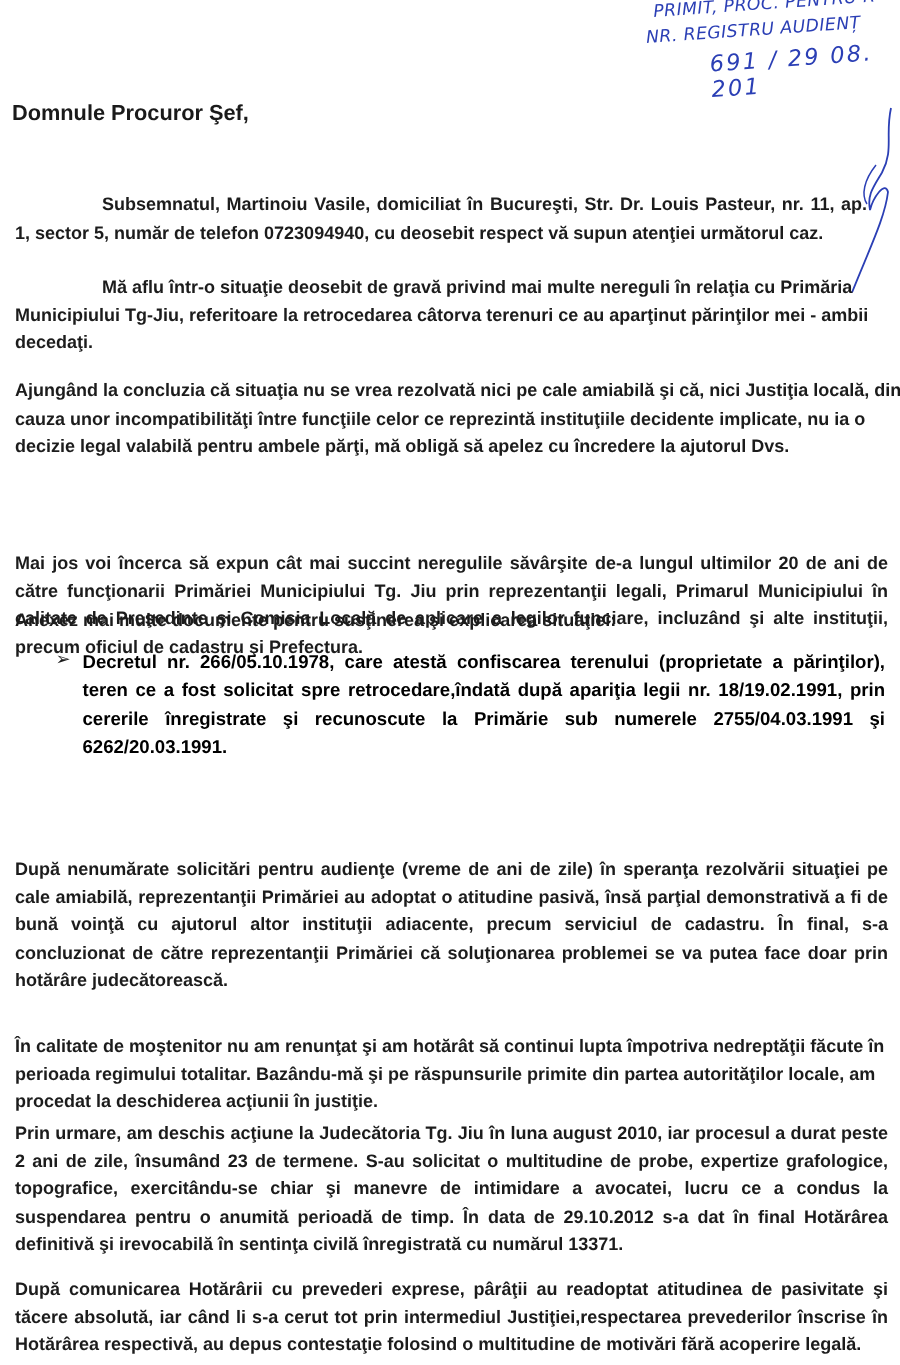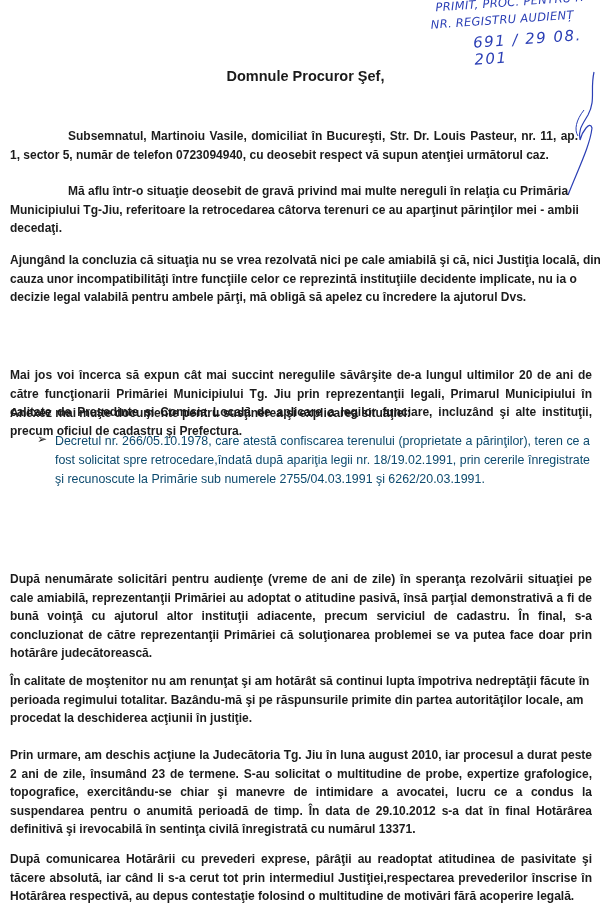--- a/index.html
+++ b/index.html
@@ -19,42 +19,42 @@
     letter-spacing: 0.3px;
     transform: rotate(-4deg);
     transform-origin: left top;
   }
   .stamp .line1 { margin-left: 10px; text-transform: uppercase; }
   .stamp .line2 { margin-left: 4px; text-transform: uppercase; }
   .stamp .line3 { margin-left: 45px; font-size: 15px; margin-top: 4px; letter-spacing: 1.5px; }
   .signature-stroke { position: absolute; left: 560px; top: 70px; }
   .title {
     position: absolute; left: 0; right: 17px; top: 68px;
-    text-align: center; font-weight: bold; font-size: 14.5px;
-    padding-left: 28px;
+    font-weight: bold; font-size: 14.5px;
+    padding-left: 8px;
   }
   .para {
     position: absolute; left: 10px; width: 582px;
     font-size: 12px; line-height: 18.5px;
     font-weight: bold;
     color: #1c1c1c;
     text-align: justify;
     white-space: normal;
   }
   .para.noj { text-align: left; }
   .indent { text-indent: 58px; }
   .bullet-row { position: absolute; left: 10px; width: 578px; }
   .bullet-arrow {
     position: absolute; left: 27px; top: 0;
     font-size: 12px; font-weight: bold;
   }
   .bullet-text {
     position: absolute; left: 45px; width: 535px;
-    font-size: 12.4px; line-height: 19px; font-weight: normal;
-    text-align: justify; color: #0c4a6e;
+    font-size: 12.4px; line-height: 19px; font-weight: bold;
+    text-align: justify; color: #000000;
   }
 </style>
 </head>
 <body>
 
 <div class="page">
 
   <div class="stamp">
     <div class="line1">Primit, Proc. Pentru R</div>
     <div class="line2">Nr. Registru Audienț</div>
@@ -79,19 +79,19 @@
   <div class="para noj" style="top:404px;">Anexez mai multe documente pentru susţinerea şi explicarea situaţiei:</div>
 
   <div class="bullet-row" style="top:432px;">
     <span class="bullet-arrow">➢</span>
     <div class="bullet-text">Decretul nr. 266/05.10.1978, care atestă confiscarea terenului (proprietate a părinţilor), teren ce a fost solicitat spre retrocedare,îndată după apariţia legii nr. 18/19.02.1991, prin cererile înregistrate şi recunoscute la Primărie sub numerele 2755/04.03.1991 şi 6262/20.03.1991.</div>
   </div>
 
 
   <div class="para" style="top:570px;">După nenumărate solicitări pentru audienţe (vreme de ani de zile) în speranţa rezolvării situaţiei pe cale amiabilă, reprezentanţii Primăriei au adoptat o atitudine pasivă, însă parţial demonstrativă a fi de bună voinţă cu ajutorul altor instituţii adiacente, precum serviciul de cadastru. În final, s-a concluzionat de către reprezentanţii Primăriei că soluţionarea problemei se va putea face doar prin hotărâre judecătorească.</div>
 
-  <div class="para noj" style="top:672px;">În calitate de moştenitor nu am renunţat şi am hotărât să continui lupta împotriva nedreptăţii făcute în perioada regimului totalitar. Bazându-mă şi pe răspunsurile primite din partea autorităţilor locale, am procedat la deschiderea acţiunii în justiţie.</div>
+  <div class="para noj" style="top:688px;">În calitate de moştenitor nu am renunţat şi am hotărât să continui lupta împotriva nedreptăţii făcute în perioada regimului totalitar. Bazându-mă şi pe răspunsurile primite din partea autorităţilor locale, am procedat la deschiderea acţiunii în justiţie.</div>
 
   <div class="para" style="top:746px;">Prin urmare, am deschis acţiune la Judecătoria Tg. Jiu în luna august 2010, iar procesul a durat peste 2 ani de zile, însumând 23 de termene. S-au solicitat o multitudine de probe, expertize grafologice, topografice, exercitându-se chiar şi manevre de intimidare a avocatei, lucru ce a condus la suspendarea pentru o anumită perioadă de timp. În data de 29.10.2012 s-a dat în final Hotărârea definitivă şi irevocabilă în sentinţa civilă înregistrată cu numărul 13371.</div>
 
   <div class="para" style="top:850px;">După comunicarea Hotărârii cu prevederi exprese, pârâţii au readoptat atitudinea de pasivitate şi tăcere absolută, iar când li s-a cerut tot prin intermediul Justiţiei,respectarea prevederilor înscrise în Hotărârea respectivă, au depus contestaţie folosind o multitudine de motivări fără acoperire legală.</div>
 
 </div>
 
 </body></html>

